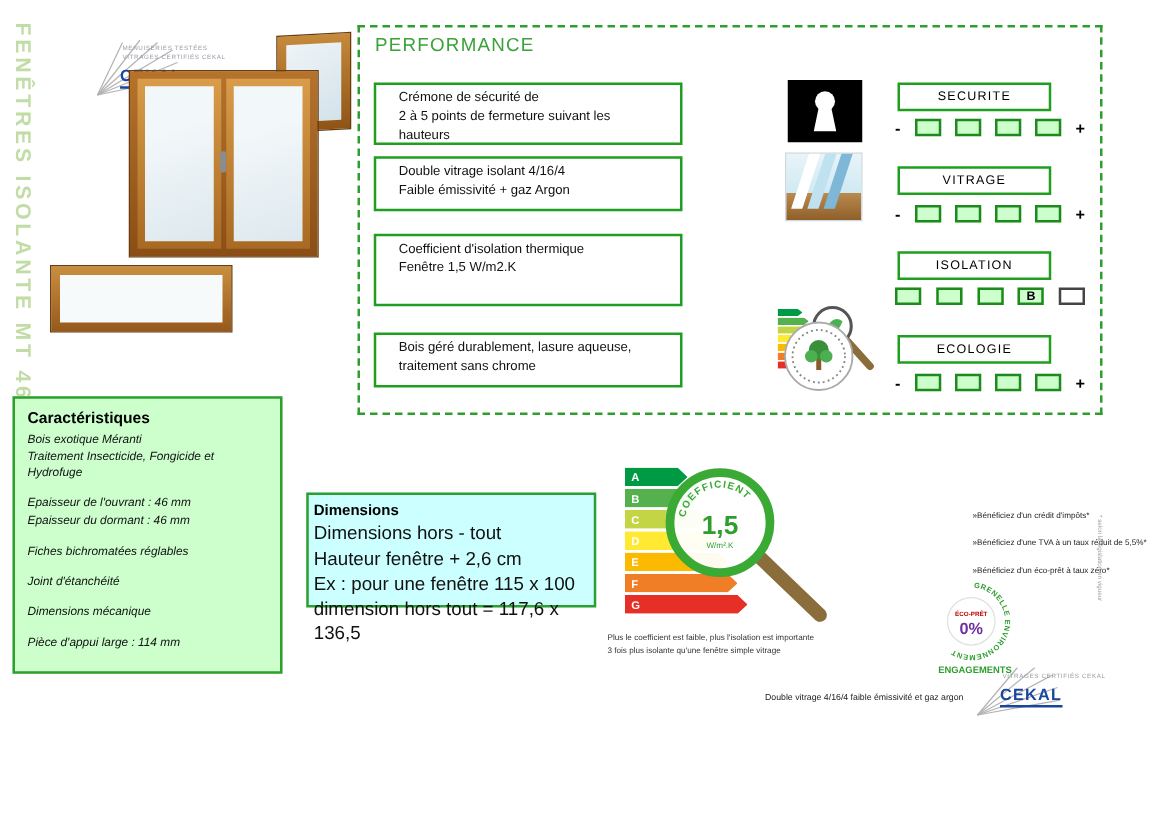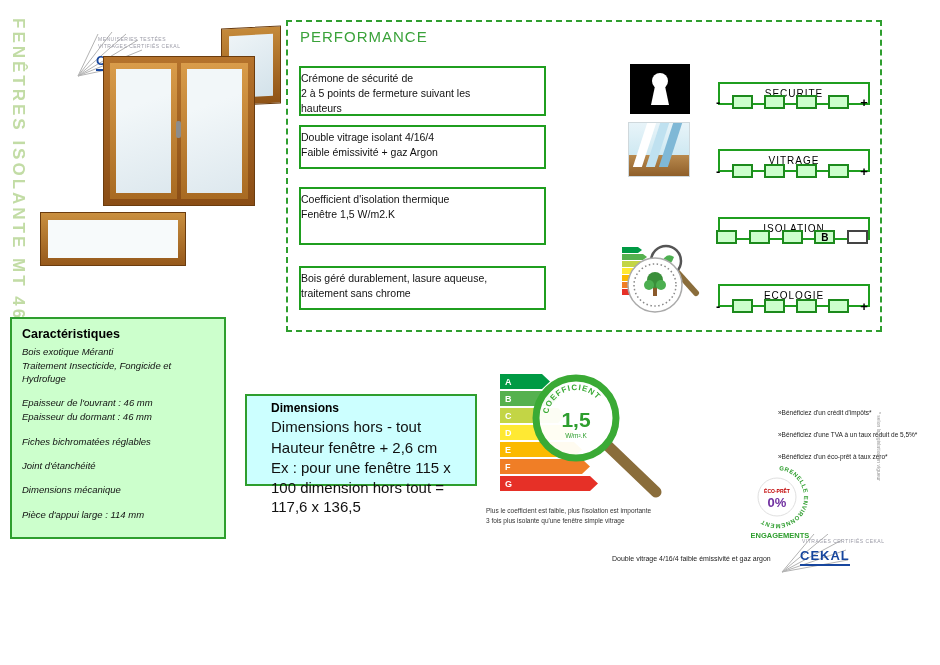--- a/index.html
+++ b/index.html
@@ -30,23 +30,23 @@
   .sash .pane { width:100%; height:100%; background:linear-gradient(160deg,#f2f7f9 30%,#dde8ee); }
   .handle { position:absolute; right:-4px; top:58px; width:5px; height:17px; background:#8c8c8c; border-radius:2px; z-index:2; }
   .small-window { position:absolute; left:40px; top:212px; width:146px; height:54px;
     background:linear-gradient(#c98f3f,#96591b); padding:7px; border:1px solid #6b3c0e; }
   .small-window .pane { width:100%; height:100%; background:#f7fafb; }
 
   
   .perf { position:absolute; left:286px; top:20px; width:596px; height:312px; border:2px dashed #2e9e2e; background:#fff; }
   .perf-title { position:absolute; left:12px; top:6px; font-size:15px; letter-spacing:1px; color:#3aa23a; font-weight:500; }
   .feature { position:absolute; left:11px; width:247px; border:2px solid #1f9e1f; background:#fff;
-    font-size:10.5px; line-height:1.45; padding:3px 0; white-space:pre-line; color:#111; }
-  .scale-label { position:absolute; left:430px; width:152px; height:23px; border:2px solid #1f9e1f;
-    display:flex; align-items:center; justify-content:center; font-size:10px; letter-spacing:1px; color:#000; background:#fff;margin-top:16px; }
+    font-size:10.5px; line-height:1.45; padding:3px 18px; white-space:pre-line; color:#111; }
+  .scale-label { position:absolute; left:430px; width:123px; height:23px; border:2px solid #1f9e1f;
+    display:flex; align-items:center; justify-content:center; font-size:10px; letter-spacing:1px; color:#000; background:#fff; }
   .scale-row { position:absolute; left:428px; width:152px; height:16px; display:flex; align-items:center; justify-content:space-between; }
   .pm { font-size:13px; font-weight:bold; line-height:1; }
   .cell { width:21px; height:14px; background:#ccffcc; border:2px solid #1c8a1c; display:inline-flex; align-items:center; justify-content:center; }
   .cell.grade { font-size:10px; font-weight:bold; color:#000; }
   .cell.white { background:#fff; border-color:#444; }
 
   
   .icon-abs { position:absolute; }
   .glazing-thumb { width:62px; height:55px; position:relative; overflow:hidden; border:1px solid #cfd8dc;
     background:linear-gradient(180deg,#e8f4f9 0%,#cfe9f2 60%,#b98a4e 60%,#8f5f2a 100%); }
@@ -59,21 +59,21 @@
   .mini-bar { height:6px; margin-bottom:1px; clip-path:polygon(0 0,calc(100% - 4px) 0,100% 50%,calc(100% - 4px) 100%,0 100%); }
   .mini-bar:nth-child(1){width:20px;} .mini-bar:nth-child(2){width:25px;} .mini-bar:nth-child(3){width:30px;}
   .mini-bar:nth-child(4){width:35px;} .mini-bar:nth-child(5){width:40px;} .mini-bar:nth-child(6){width:45px;} .mini-bar:nth-child(7){width:50px;}
 
   
   .carac { position:absolute; left:10px; top:317px; width:216px; height:222px; background:#ccffcc; border:2px solid #2e9e2e; padding:8px 10px; }
   .carac-title { font-size:12.5px; font-weight:bold; color:#000; margin-bottom:5px; }
   .carac-line { font-style:italic; font-size:9.5px; line-height:1.3; margin-bottom:12px; color:#111; }
   .carac-line:nth-child(1), .carac-line:nth-child(3) { margin-bottom:2px; }
 
-  .dims { position:absolute; left:245px; top:394px; width:232px; height:92px; background:#ccffff; border:2px solid #2e9e2e; padding:5px 24px; }
+  .dims { position:absolute; left:245px; top:394px; width:232px; height:92px; background:#ccffff; border:2px solid #2e9e2e; padding:5px 4px; }
   .dims-title { font-size:12px; font-weight:bold; margin-bottom:2px; }
   .dim-line { font-size:15px; line-height:1.3; margin-bottom:1px; color:#111; }
 
   
   .thermal-title { position:absolute; left:505px; top:348px; width:370px; text-align:center;
     font-family:"DejaVu Sans", sans-serif; font-size:15.5px; color:#111; }
   .ebars { position:absolute; left:500px; top:374px; }
   .ebar { height:15px; margin-bottom:2px; clip-path:polygon(0 0,calc(100% - 8px) 0,100% 50%,calc(100% - 8px) 100%,0 100%);
     display:flex; align-items:center; }
   .ebar span { color:#fff; font-weight:bold; font-size:9px; padding-left:5px; }

